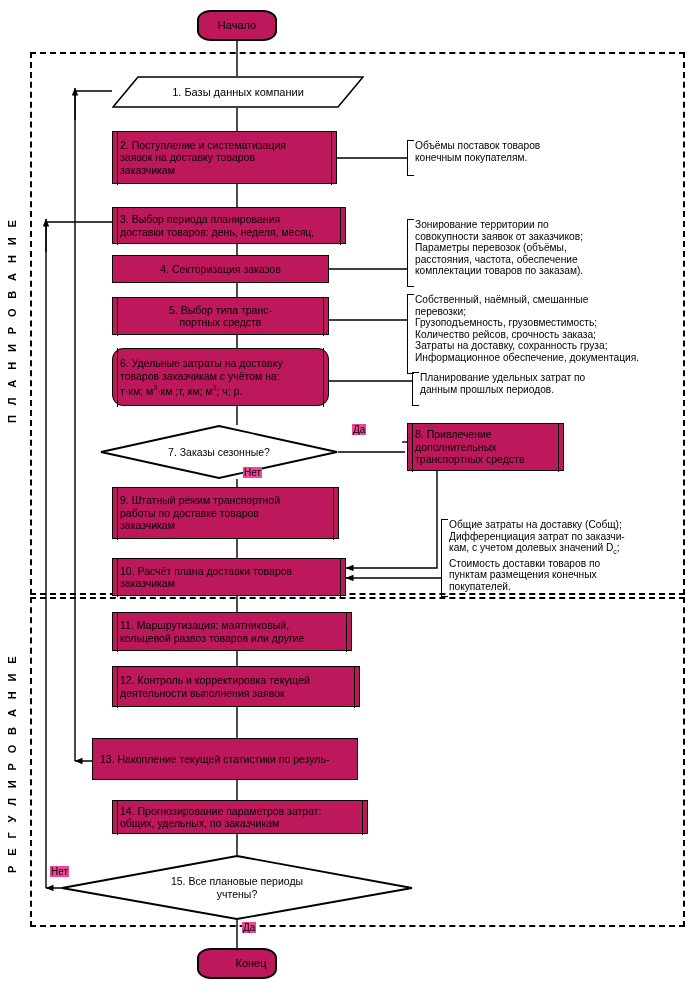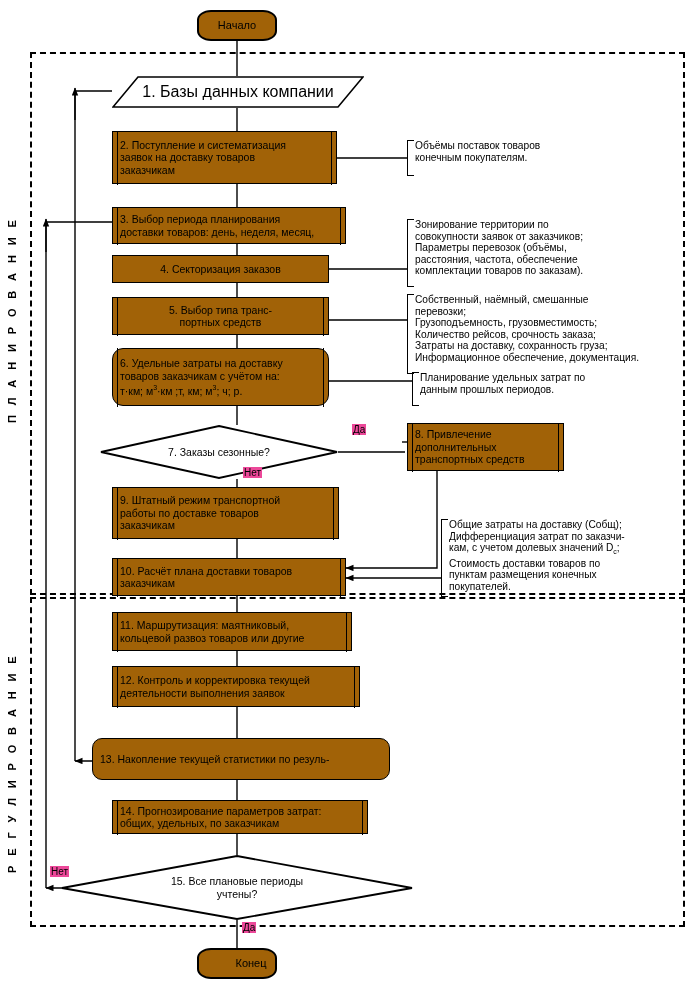--- a/index.html
+++ b/index.html
@@ -15,21 +15,21 @@
   #canvas {
     position: relative;
     width: 699px;
     height: 998px;
     background: #fff;
     overflow: hidden;
   }
   .node {
     position: absolute;
     box-sizing: border-box;
-    background: #a16207;
+    background: #be185d;
     font-size: 10.5px;
     line-height: 12.4px;
     color: #000;
     z-index: 5;
   }
   
   .box {
     border: 1.5px solid #000;
     padding: 4px 7px;
     display: flex;
@@ -61,21 +61,21 @@
   }
   
   .para-wrap { position: absolute; z-index: 5; }
   .para-svg { position: absolute; inset: 0; }
   .para-label {
     position: absolute;
     inset: 0;
     display: flex;
     align-items: center;
     justify-content: center;
-    font-size: 16px;
+    font-size: 11px;
     text-align: center;
   }
   
   .dia-wrap { position: absolute; z-index: 5; }
   .dia-svg { position: absolute; inset: 0; }
   .dia-label {
     position: absolute;
     inset: 0;
     display: flex;
     align-items: center;
@@ -275,21 +275,21 @@
   <div class="node box pre" style="left:112px; top:612px; width:240px; height:39px;">
     <div>11. Маршрутизация:  маятниковый,</div>
     <div>кольцевой развоз товаров или другие</div>
   </div>
 
   <div class="node box pre" style="left:112px; top:666px; width:248px; height:41px;">
     <div>12. Контроль и корректировка текущей</div>
     <div>деятельности выполнения заявок</div>
   </div>
 
-  <div class="node box" style="left:92px; top:738px; width:298px; height:42px;border-radius:10px;">
+  <div class="node box" style="left:92px; top:738px; width:266px; height:42px;">
     <div>13. Накопление текущей статистики по резуль-</div>
   </div>
 
   <div class="node box pre" style="left:112px; top:800px; width:256px; height:34px;">
     <div>14. Прогнозирование параметров затрат:</div>
     <div>общих, удельных, по заказчикам</div>
   </div>
 
   <div class="dia-wrap" style="left:61px; top:855px; width:352px; height:65px;">
     <svg class="dia-svg" width="352" height="65" viewBox="0 0 352 65">

